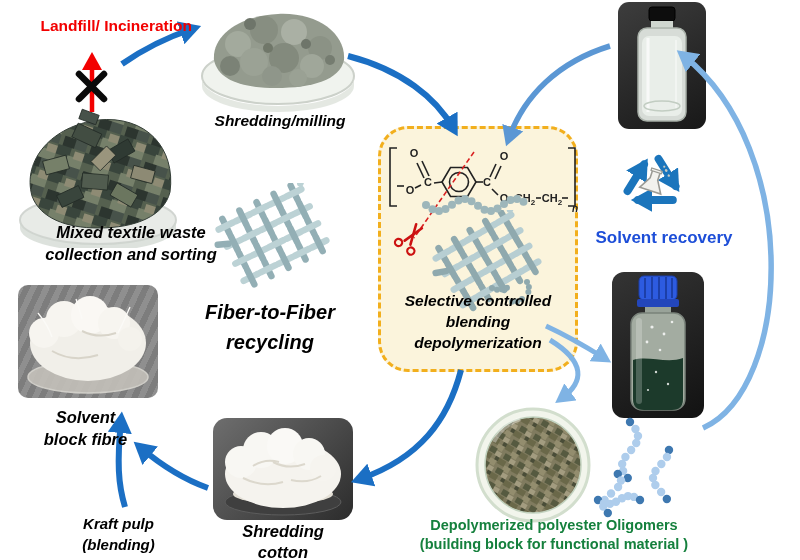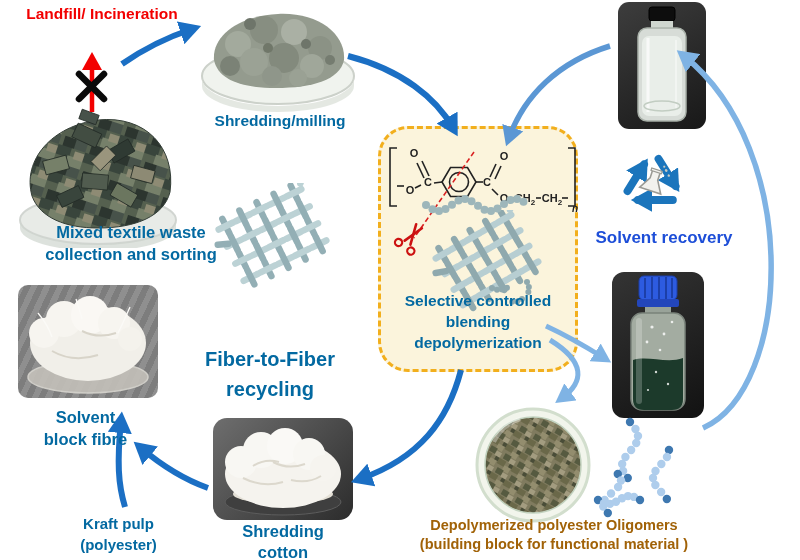--- a/index.html
+++ b/index.html
@@ -1,27 +1,27 @@
 <!DOCTYPE html>
 <html><head>
 <meta charset="utf-8">
 <style>
   html,body{margin:0;padding:0;background:#fff;}
   #canvas{position:relative;width:800px;height:560px;background:#ffffff;overflow:hidden;
           font-family:"Liberation Sans",sans-serif;}
   .abs{position:absolute;}
   .photo{position:absolute;overflow:hidden;}
   .lbl{position:absolute;font-weight:bold;text-align:center;line-height:1.3;}
-  .blue{color:#0369a1;}
-  .ltblue{color:#a16207;}
+  .blue{color:#000000;font-style:italic;}
+  .ltblue{color:#15803d;}
   .red{color:#f20000;}
-  #landfill-label{left:12px;top:4px;width:180px;font-size:15.5px;text-align:center;}
+  #landfill-label{left:12px;top:16px;width:180px;font-size:15.5px;text-align:right;}
   #mixed-label{left:0px;top:221px;width:196px;font-size:16.5px;line-height:22px;padding-left:33px;}
   #shred-label{left:196px;top:111px;width:168px;font-size:15.5px;}
-  #fiber-label{left:186px;top:297px;width:168px;font-size:20px;line-height:30px;margin-top:47px;}
+  #fiber-label{left:186px;top:297px;width:168px;font-size:20px;line-height:30px;}
   #selective-label{left:386px;top:290px;width:184px;font-size:15.5px;line-height:21px;}
   #solvent-label{left:566px;top:227px;width:196px;font-size:17px;color:#1d4ed8;}
   #oligomer-label{left:404px;top:516px;width:300px;font-size:14.5px;line-height:19px;}
   #recovered-label{left:223px;top:521px;width:120px;font-size:16.5px;line-height:21px;}
   #viscose-label{left:8px;top:406px;width:155px;font-size:16.5px;line-height:22px;}
   #kraft-label{left:46px;top:513px;width:145px;font-size:15px;line-height:21px;}
   #center-box{position:absolute;left:378px;top:126px;width:200px;height:246px;
               background:#FBF4DC;border:3.5px dashed #F2AF1D;border-radius:30px;box-sizing:border-box;z-index:3;}
   #textile-photo{left:14px;top:100px;width:168px;height:148px;}
   #shred-photo{left:198px;top:0px;width:160px;height:112px;}
@@ -474,15 +474,15 @@
   <div class="lbl blue z7" id="recovered-label">
     <div>Shredding</div>
     <div>cotton</div>
   </div>
   <div class="lbl blue z7" id="viscose-label">
     <div>Solvent</div>
     <div>block fibre</div>
   </div>
   <div class="lbl blue z7" id="kraft-label">
     <div>Kraft pulp</div>
-    <div>(polyester)</div>
+    <div>(blending)</div>
   </div>
 </div>
 
 </body></html>

